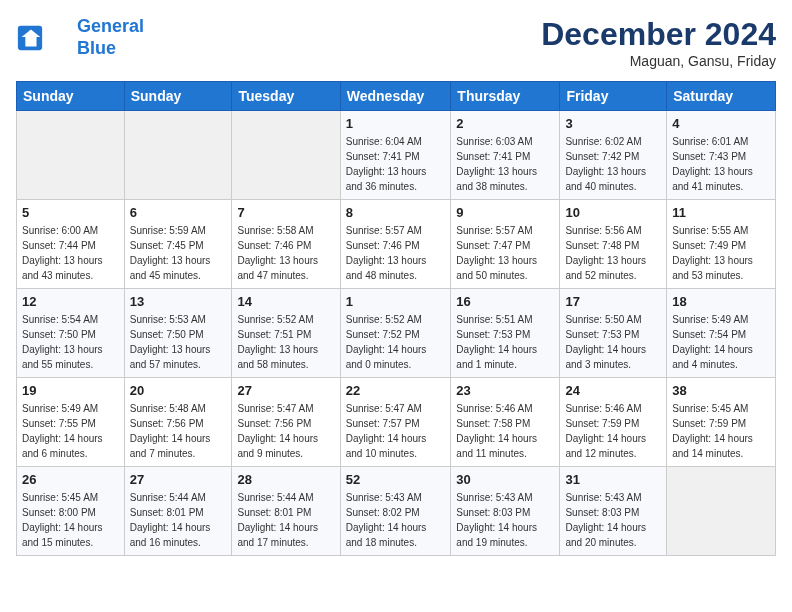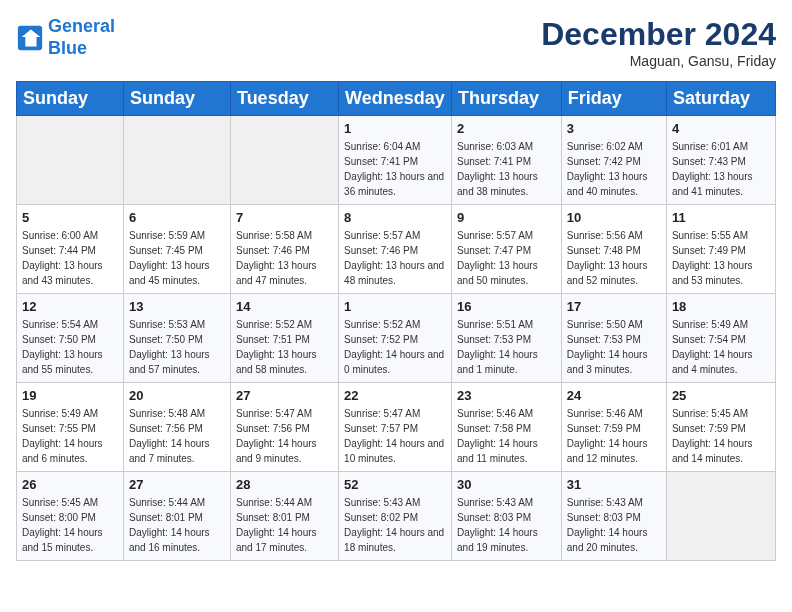--- a/index.html
+++ b/index.html
@@ -22,20 +22,21 @@
       gap: 4px;
     }
     .logo-text {
       font-size: 18px;
       font-weight: bold;
       color: #1a3a6b;
       line-height: 1.2;
     }
     .logo-text span {
       color: #2176d2;
+      margin-left: 29px;
     }
     .logo-icon {
       width: 28px;
       height: 28px;
     }
     .title-block {
       text-align: right;
     }
     .month-title {
       font-size: 32px;
@@ -46,21 +47,21 @@
       font-size: 14px;
       color: #333;
     }
     table {
       width: 100%;
       border-collapse: collapse;
     }
     thead tr th {
       background: #2176d2;
       color: #fff;
-      font-size: 18px;
+      font-size: 14px;
       font-weight: bold;
       padding: 6px 6px;
       text-align: left;
       border: 1px solid #1a5fb5;
     }
     tbody tr td {
       vertical-align: top;
       border: 1px solid #ccc;
       padding: 5px 5px;
       font-size: 11px;
@@ -222,21 +223,21 @@
         </td>
         <td>
           <div class="day-number">23</div>
           <div class="day-info">Sunrise: 5:46 AM<br>Sunset: 7:58 PM<br>Daylight: 14 hours and 11 minutes.</div>
         </td>
         <td>
           <div class="day-number">24</div>
           <div class="day-info">Sunrise: 5:46 AM<br>Sunset: 7:59 PM<br>Daylight: 14 hours and 12 minutes.</div>
         </td>
         <td>
-          <div class="day-number">25</div>
+          <div class="day-number">38</div>
           <div class="day-info">Sunrise: 5:45 AM<br>Sunset: 7:59 PM<br>Daylight: 14 hours and 14 minutes.</div>
         </td>
       </tr>
       <tr>
         <td>
           <div class="day-number">26</div>
           <div class="day-info">Sunrise: 5:45 AM<br>Sunset: 8:00 PM<br>Daylight: 14 hours and 15 minutes.</div>
         </td>
         <td>
           <div class="day-number">27</div>

